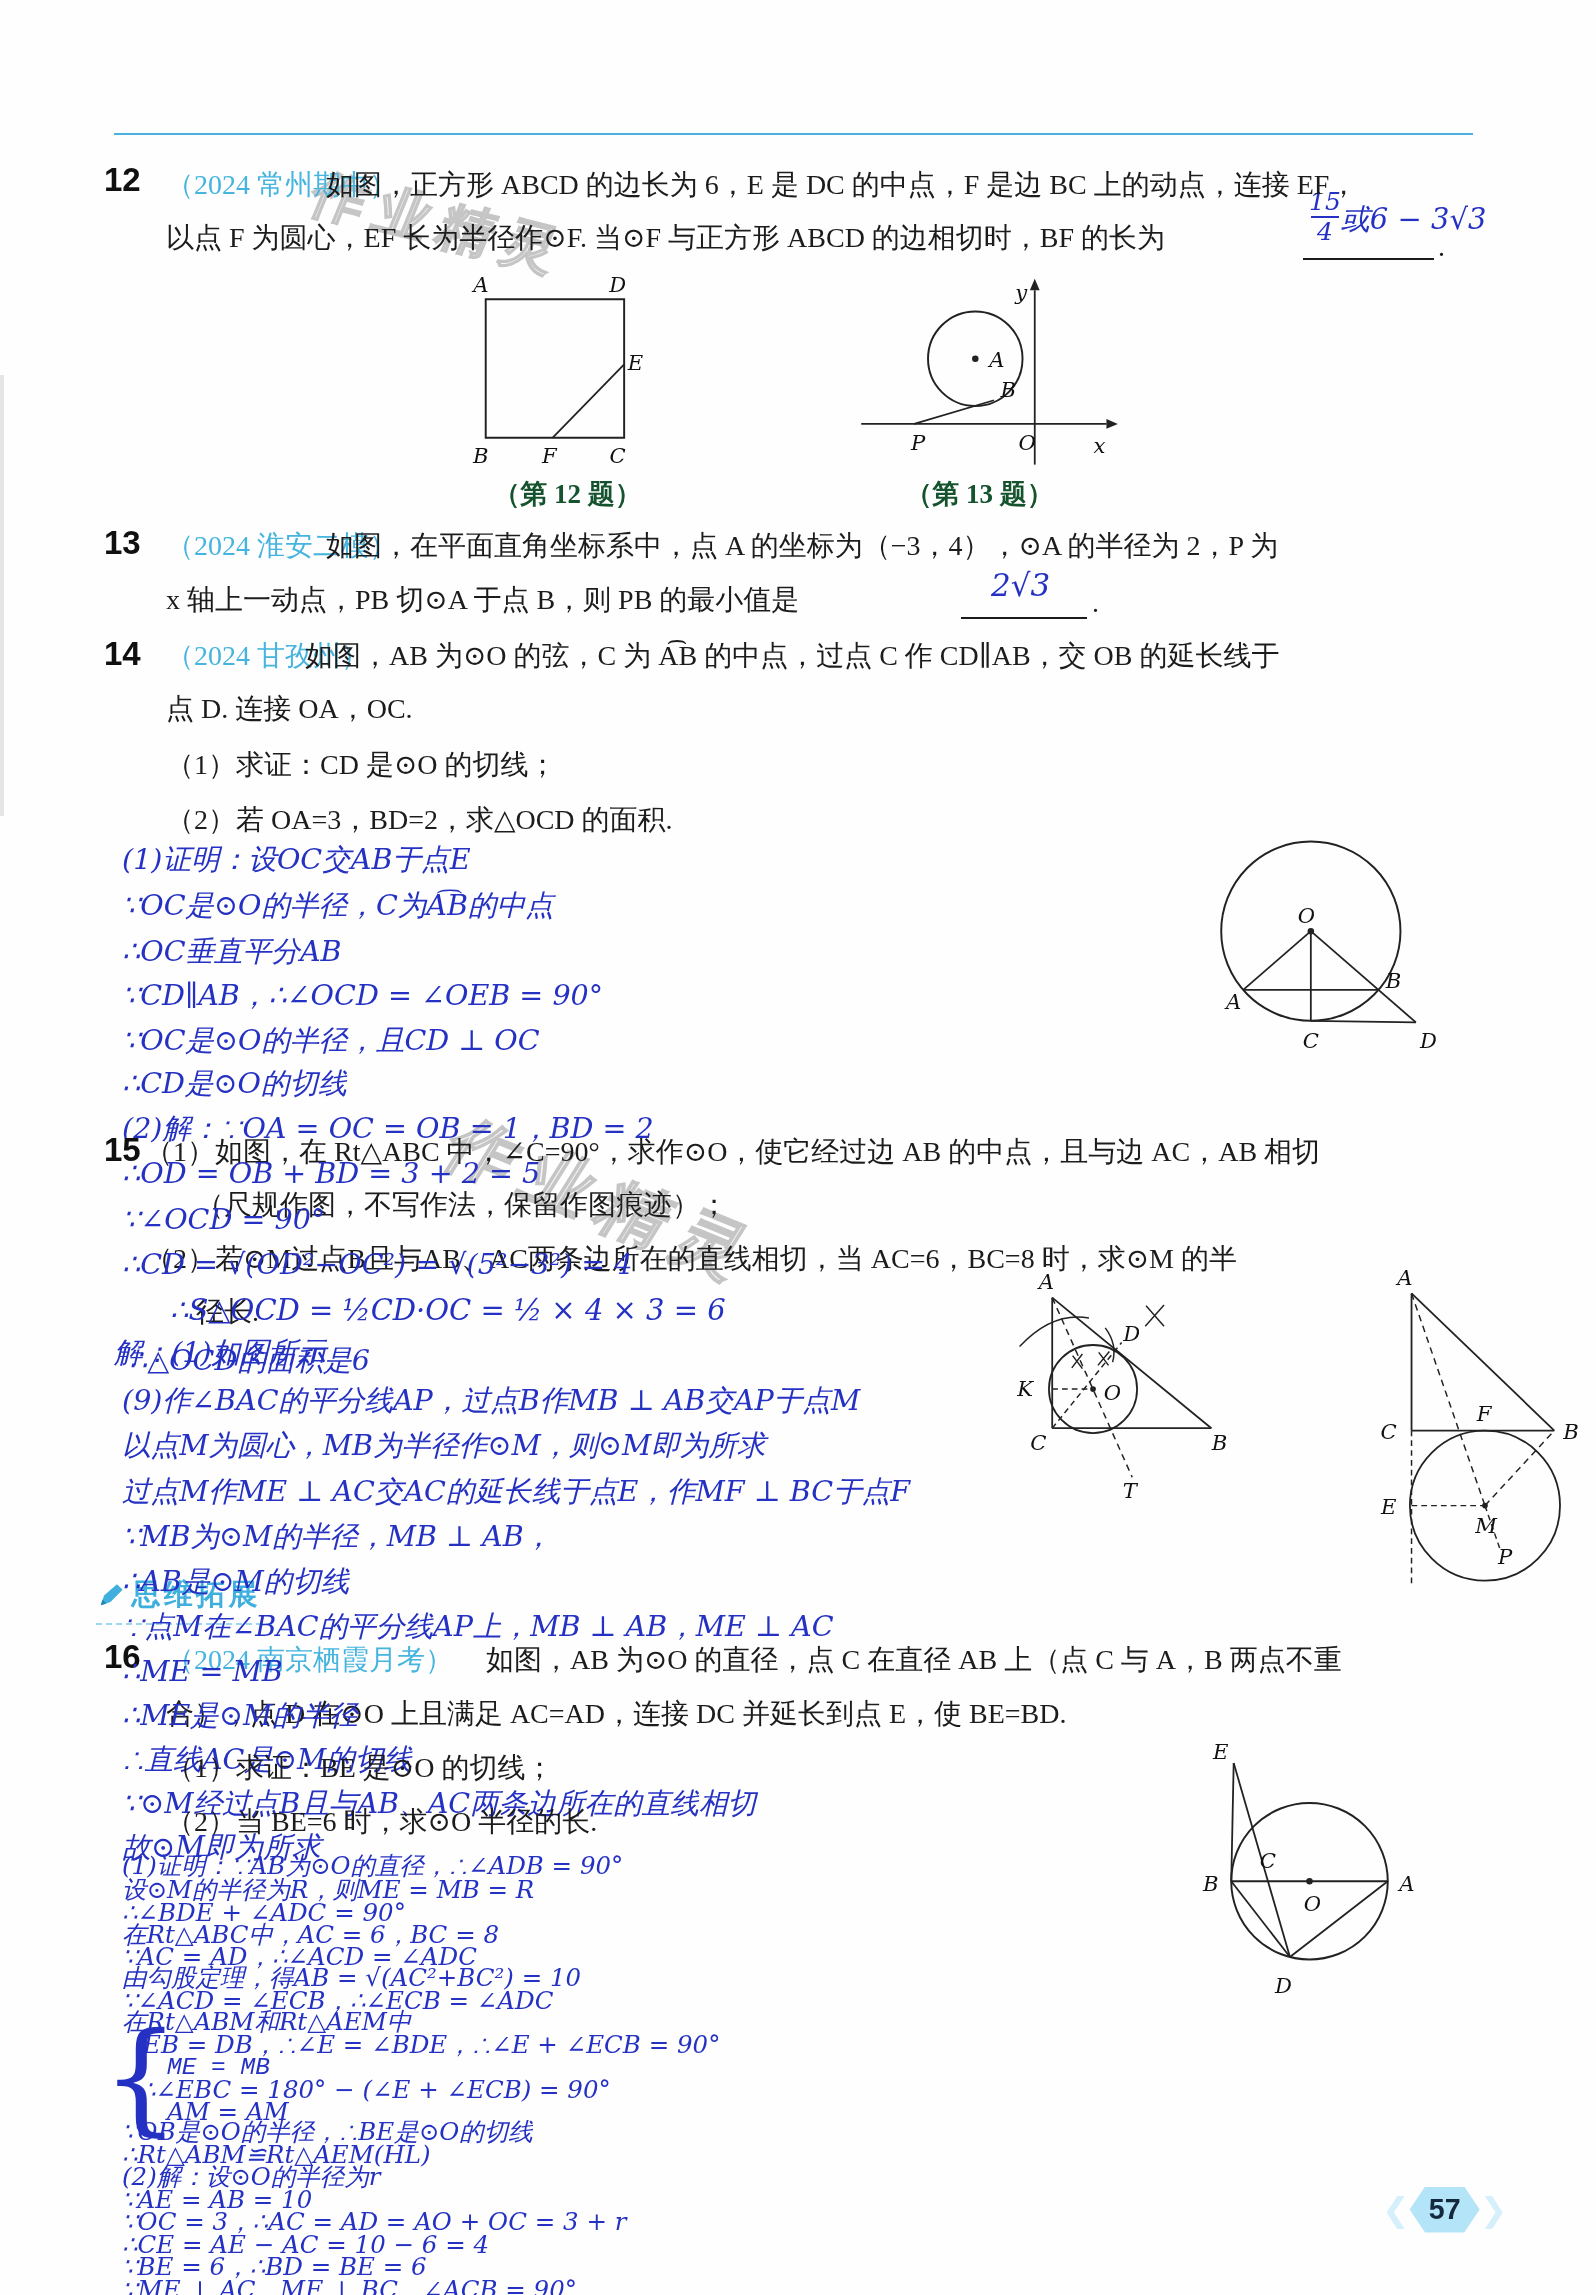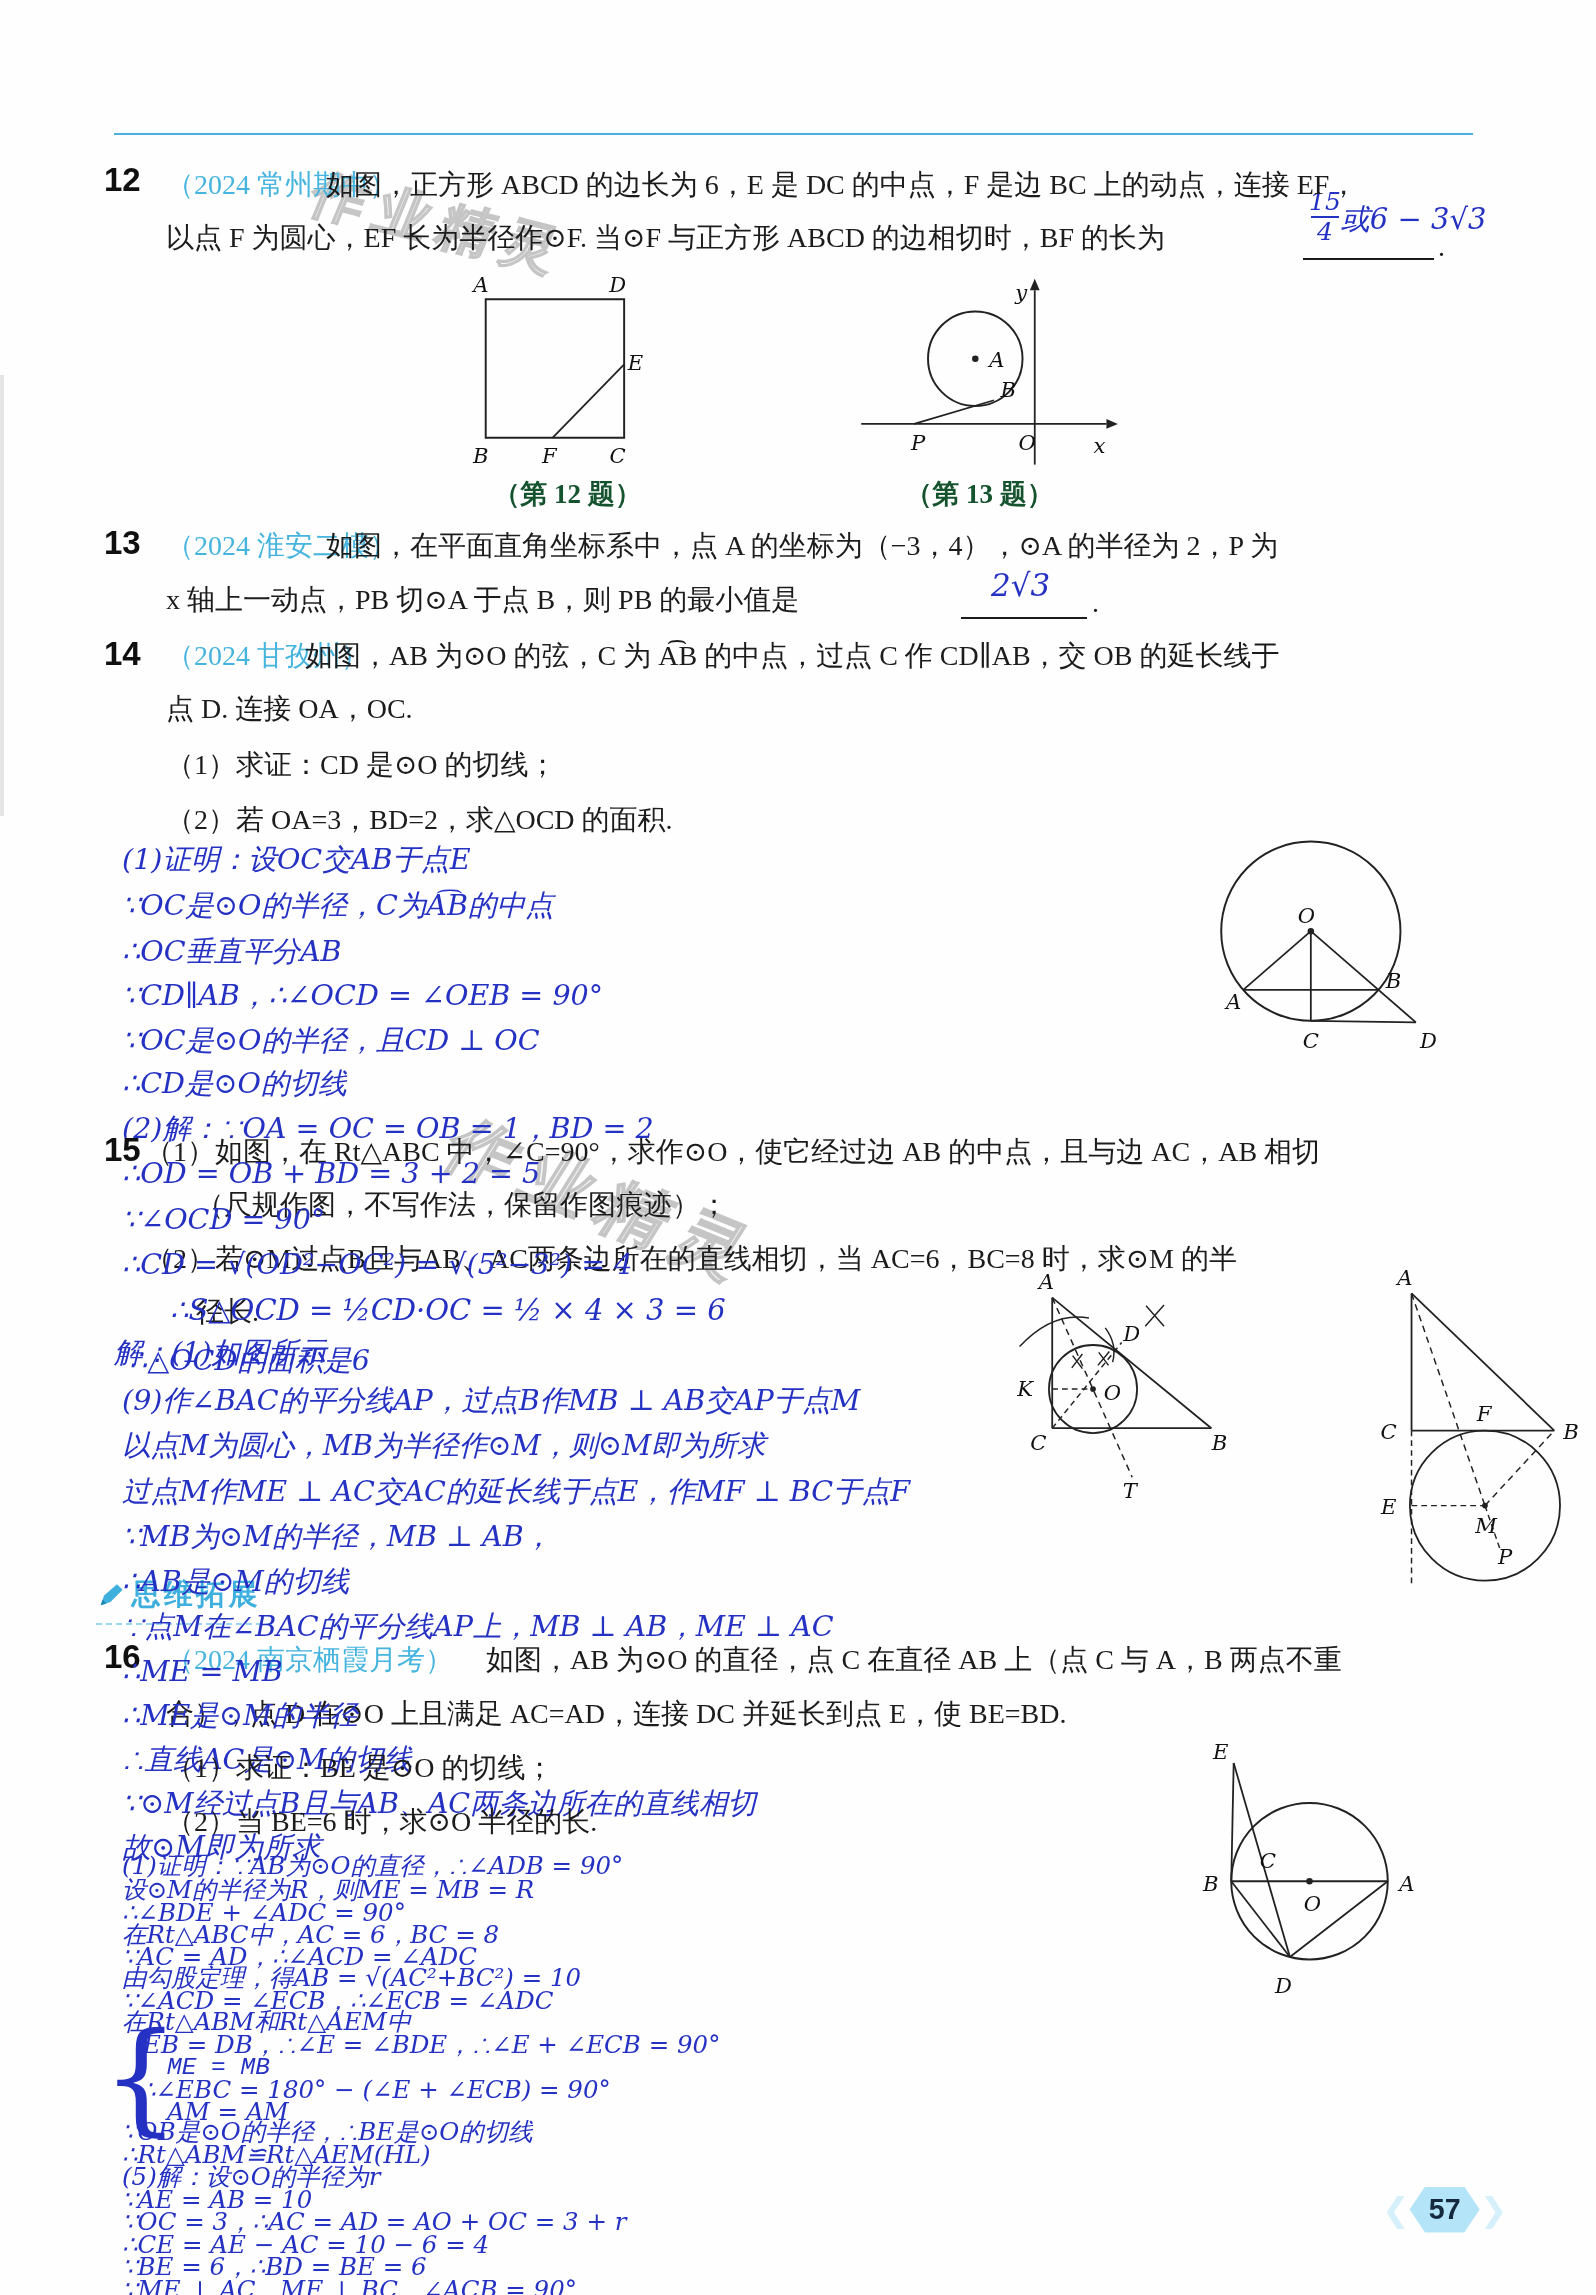--- a/index.html
+++ b/index.html
@@ -238,21 +238,21 @@
       <div class="abs b2" style="left: 122px; top: 1966px; font-size: 24.5px;">由勾股定理，得AB = √(AC²+BC²) = 10</div>
       <div class="abs b2" style="left: 122px; top: 1989px; font-size: 24.5px;">∵∠ACD = ∠ECB，∴∠ECB = ∠ADC</div>
       <div class="abs b2" style="left: 122px; top: 2010px; font-size: 24.5px;">在Rt△ABM和Rt△AEM中</div>
       <div class="abs brace" style="left: 102px; top: 2016px; font-size: 122px;">{</div>
       <div class="abs b2" style="left: 143px; top: 2033px; font-size: 24.5px;">EB = DB，∴∠E = ∠BDE，∴∠E + ∠ECB = 90°</div>
       <div class="abs b2" style="left: 167px; top: 2056px; font-size: 24.5px; font-family: Liberation Mono, monospace;">ME = MB</div>
       <div class="abs b2" style="left: 140px; top: 2078px; font-size: 24.5px;">∴∠EBC = 180° − (∠E + ∠ECB) = 90°</div>
       <div class="abs b2" style="left: 167px; top: 2100px; font-size: 24.5px;">AM = AM</div>
       <div class="abs b2" style="left: 122px; top: 2120px; font-size: 24.5px;">∵OB是⊙O的半径，∴BE是⊙O的切线</div>
       <div class="abs b2" style="left: 122px; top: 2143px; font-size: 24.5px;">∴Rt△ABM≌Rt△AEM(HL)</div>
-      <div class="abs b2" style="left: 122px; top: 2165px; font-size: 24.5px;">(5)解：设⊙O的半径为r</div>
+      <div class="abs b2" style="left: 122px; top: 2165px; font-size: 24.5px;">(2)解：设⊙O的半径为r</div>
       <div class="abs b2" style="left: 122px; top: 2188px; font-size: 24.5px;">∵AE = AB = 10</div>
       <div class="abs b2" style="left: 122px; top: 2210px; font-size: 24.5px;">∵OC = 3，∴AC = AD = AO + OC = 3 + r</div>
       <div class="abs b2" style="left: 122px; top: 2233px; font-size: 24.5px;">∴CE = AE − AC = 10 − 6 = 4</div>
       <div class="abs b2" style="left: 122px; top: 2255px; font-size: 24.5px;">∵BE = 6，∴BD = BE = 6</div>
       <div class="abs b2" style="left: 122px; top: 2278px; font-size: 24.5px;">∵ME ⊥ AC，MF ⊥ BC，∠ACB = 90°</div>
       <div class="uline" style="left: 1303px; top: 258px; width: 131px;"></div>
       <div class="uline" style="left: 961px; top: 617px; width: 126px;"></div>
     </div>
 
   <div class="pnum">

